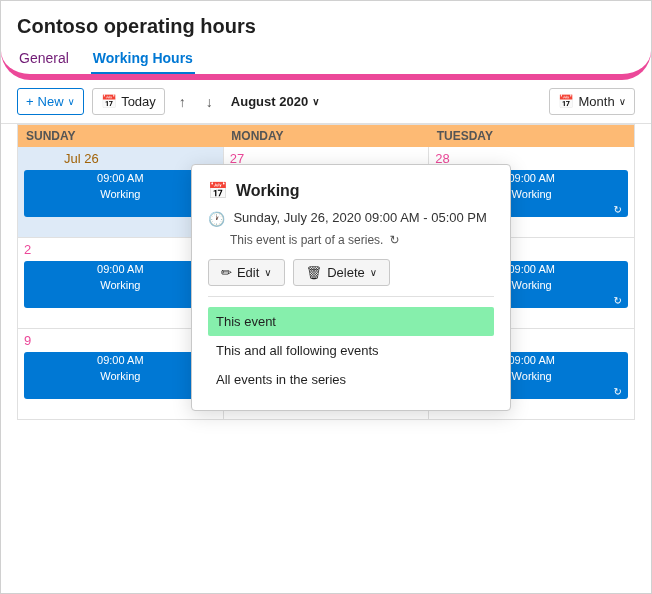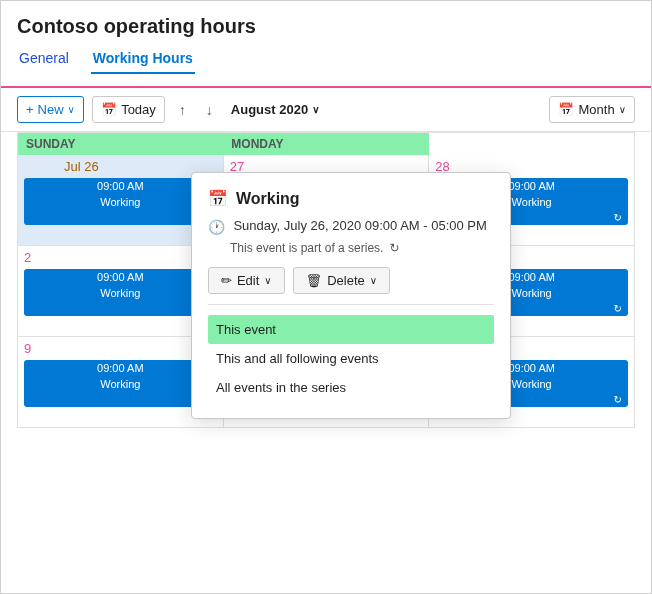--- a/index.html
+++ b/index.html
@@ -9,43 +9,44 @@
       background: #fff;
       color: #333;
       width: 652px;
       height: 594px;
       overflow: hidden;
       border: 1px solid #d0d0d0;
     }
 
     
     .app-header {
-      padding: 14px 16px 12px 16px;
-      border-bottom: 2px solid #ec4899;
+      padding: 14px 16px 0 16px;
+      border-bottom: 6px solid #ec4899;
+      border-radius: 29px;
     }
     .app-title {
       font-size: 20px;
       font-weight: 600;
       color: #1f1f1f;
     }
     .app-subtitle {
       font-size: 12px;
       color: #666;
       margin-bottom: 8px;
     }
     .tabs {
       display: flex;
       gap: 20px;
       margin-top: 6px;
     }
     .tab {
       padding: 6px 2px;
       font-size: 14px;
       cursor: pointer;
-      color: #1d4ed8;
+      color: #701a75;
       border-bottom: 2px solid transparent;
     }
     .tab.active {
       color: #0078d4;
       font-weight: 600;
       border-bottom: 2px solid #0078d4;
     }
 
     
     .toolbar {
@@ -149,21 +150,21 @@
       background: #fff;
       border: 1px solid #e0e0e0;
       border-bottom: none;
     }
     .col-header {
       padding: 4px 8px;
       font-size: 12px;
       font-weight: 600;
       color: #555;
       text-transform: uppercase;
-      background: #86efac;
+      background: #fdba74;
     }
 
     .calendar-body {
       border: 1px solid #e0e0e0;
       border-top: none;
     }
 
     
     .popup-overlay {
       position: absolute;
@@ -273,20 +274,21 @@
     <span>Month</span>
     <span style="font-size:10px;">∨</span>
   </button>
 </div>
 
 <div class="calendar-area">
 
   <div class="calendar-header-row">
     <div class="col-header">Sunday</div>
     <div class="col-header">Monday</div>
+    <div class="col-header">Tuesday</div>
   </div>
 
   <div class="calendar-body">
 
     <div class="week-row">
       <div class="day-cell highlight">
         <div class="day-number muted">Jul 26</div>
         <div class="event-pill">
           <span>09:00 AM</span>
           <span>Working</span>

